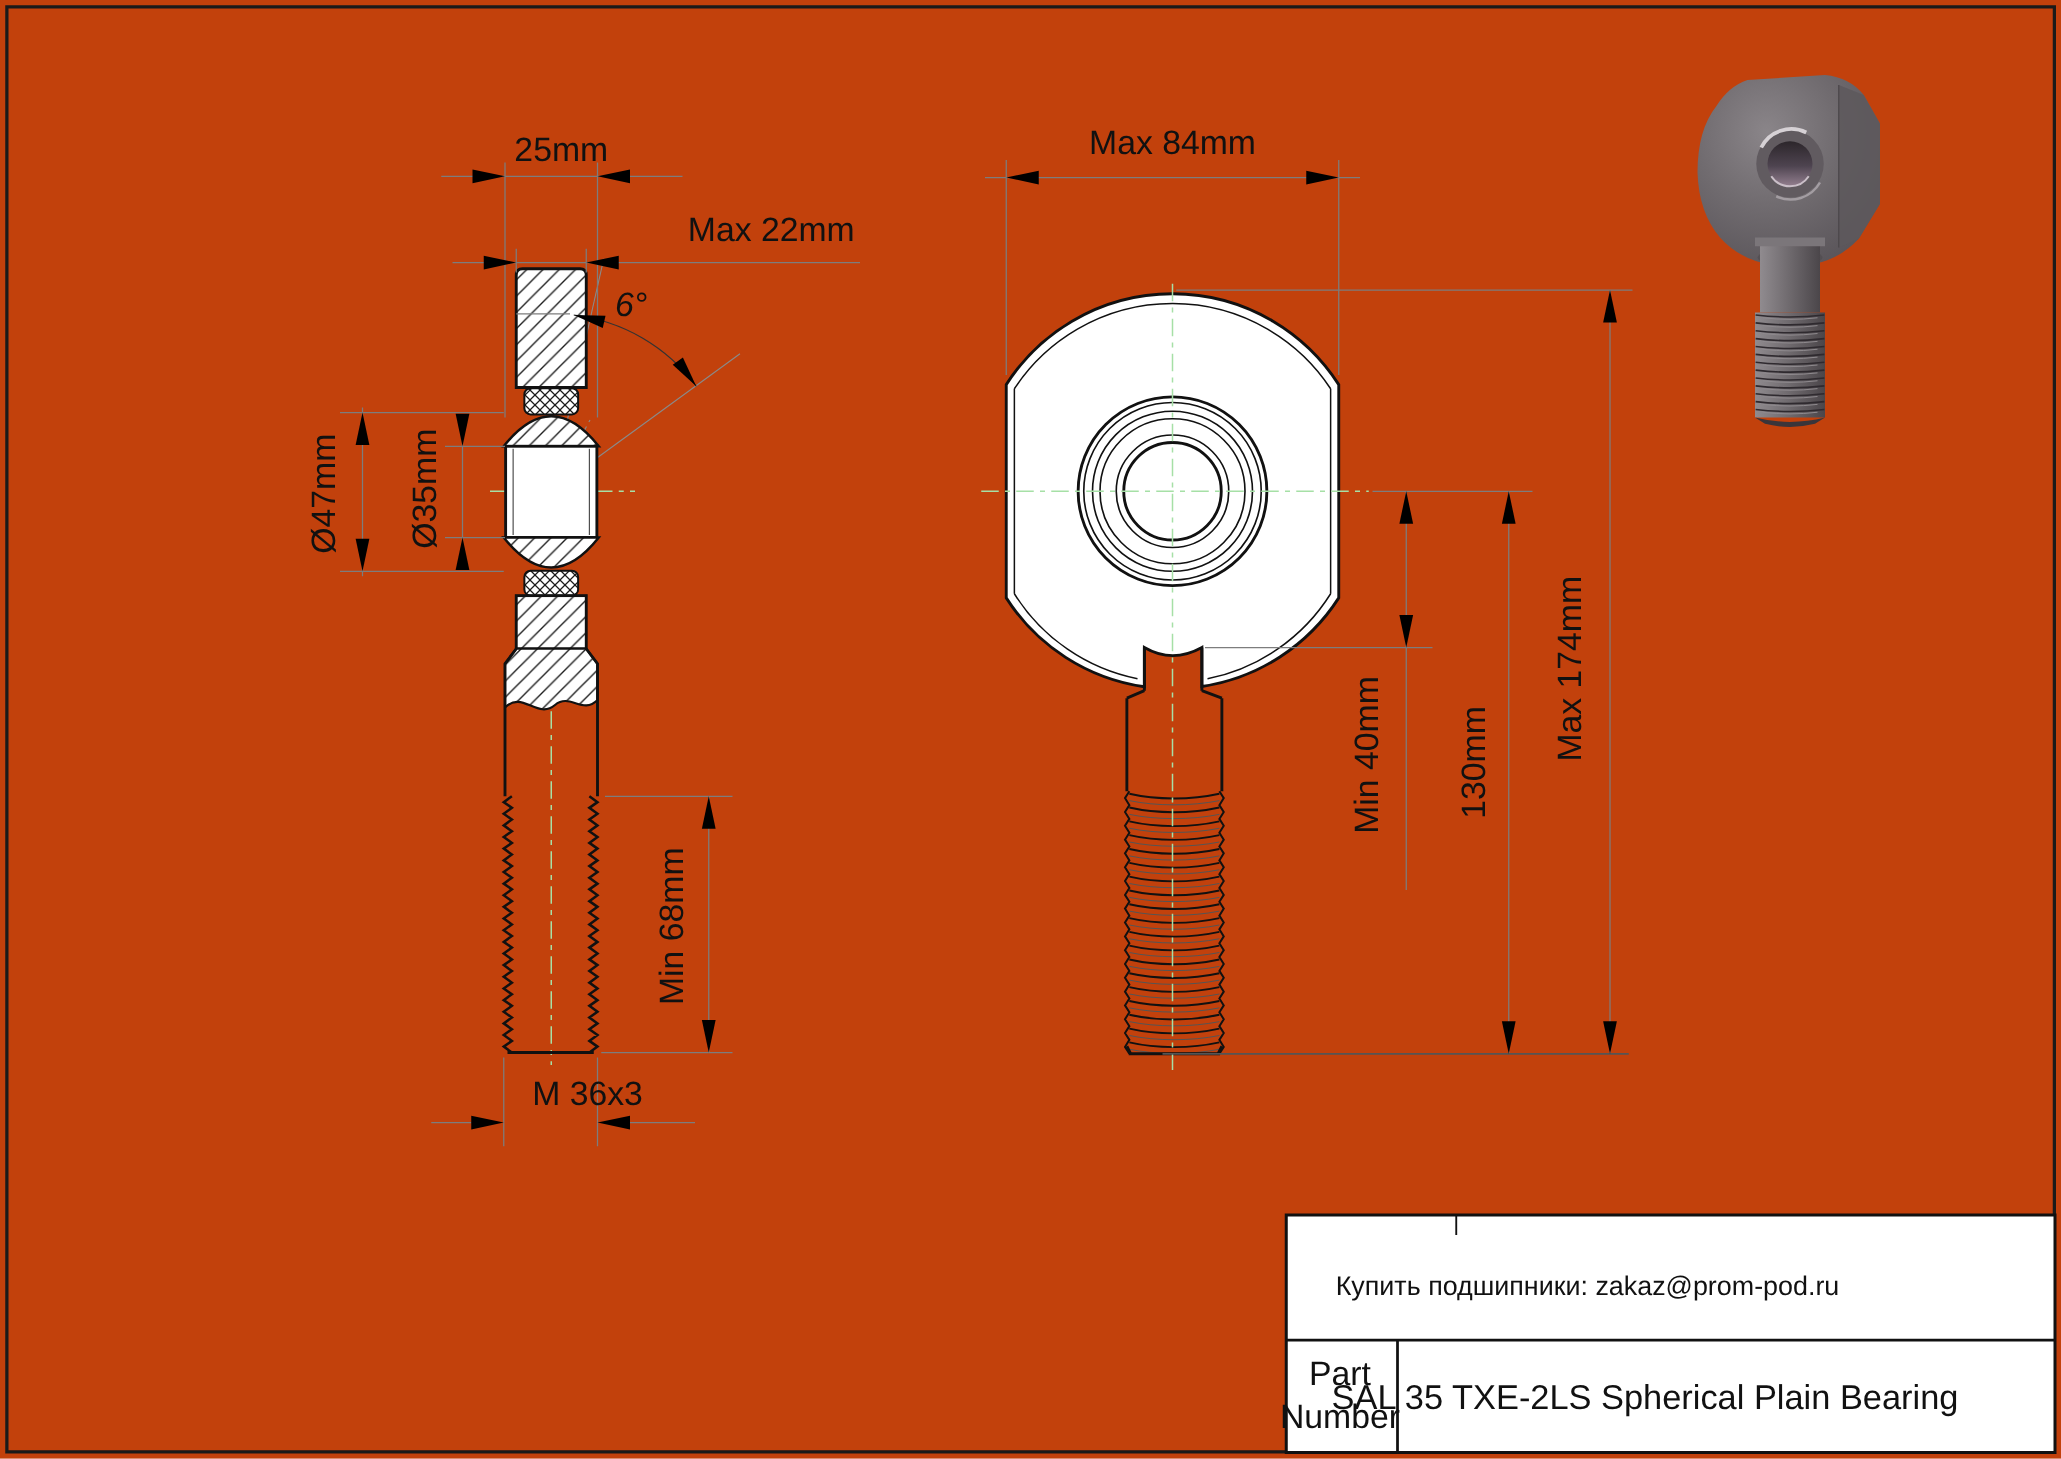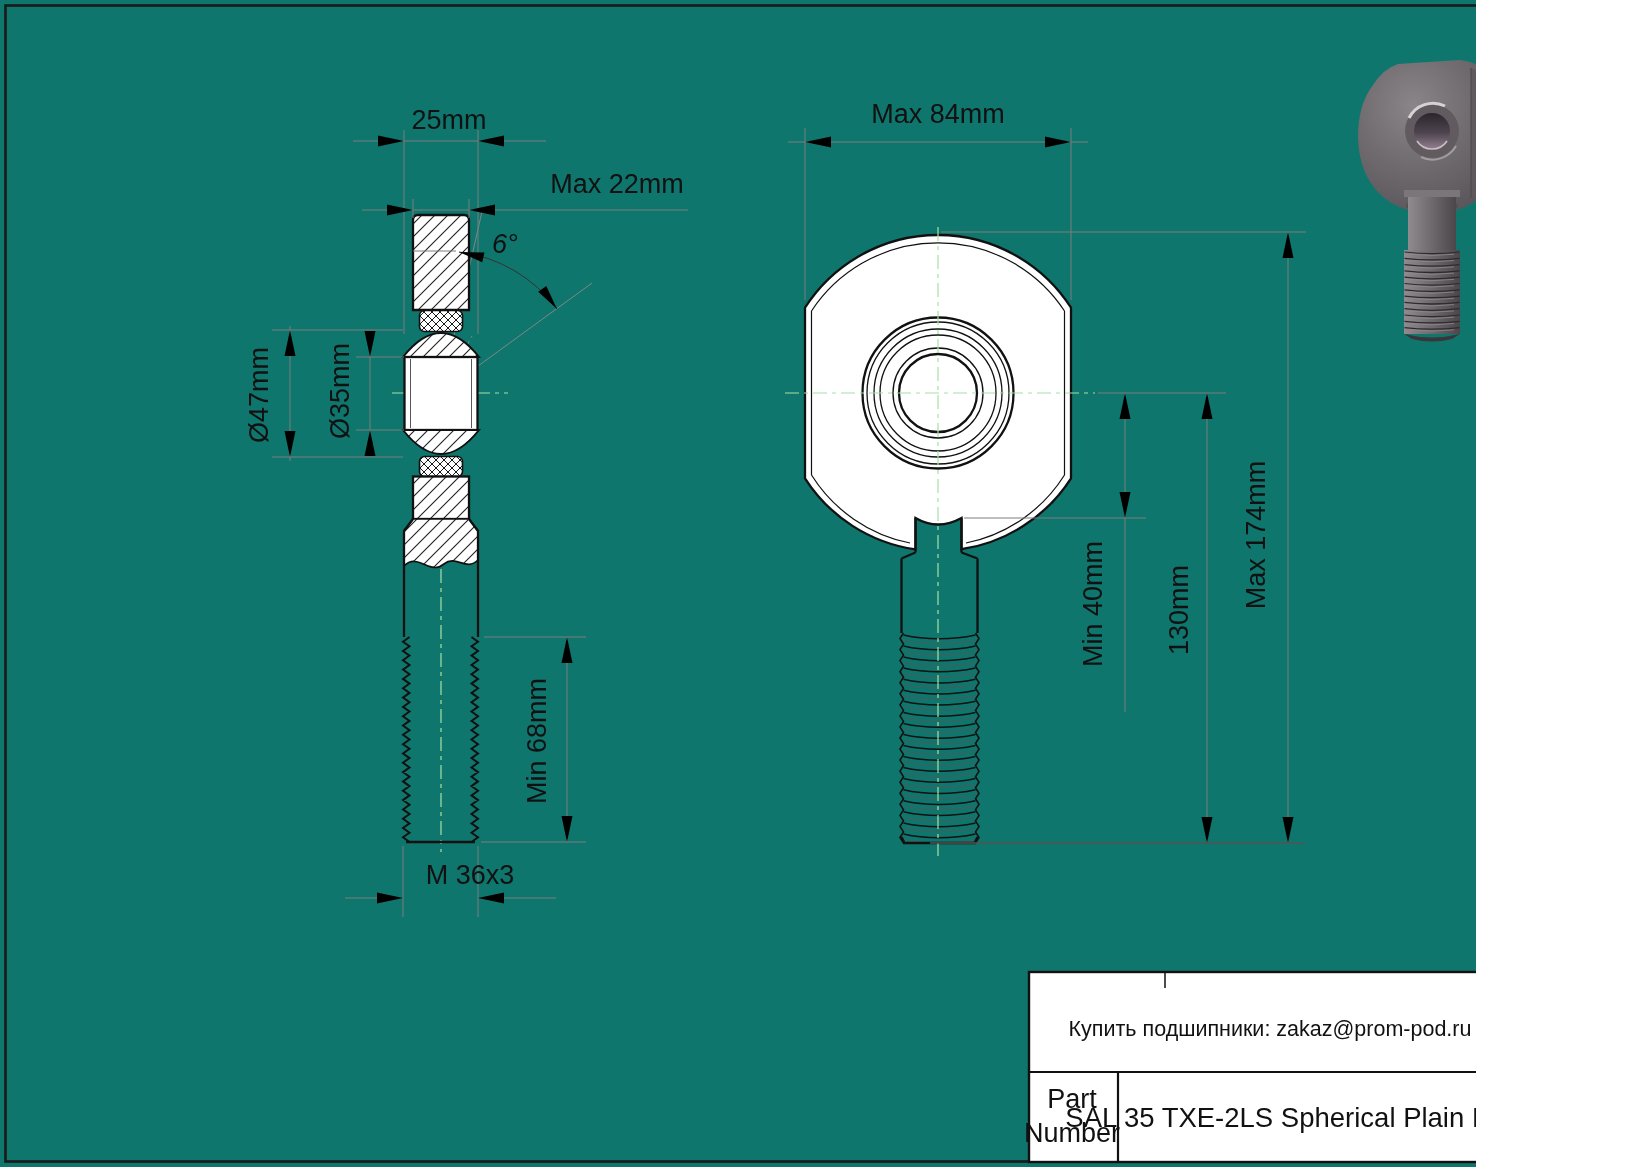--- a/index.html
+++ b/index.html
@@ -1,16 +1,16 @@
 <!DOCTYPE html>
 <html><head>
 <meta charset="utf-8">
 <style>
   html,body{margin:0;padding:0;background:#ffffff;}
-  .page{position:relative;width:1476px;height:1167px;background:#0f766e;overflow:hidden;
+  .page{position:relative;width:1649px;height:1167px;background:#c2410c;overflow:hidden;
         font-family:"Liberation Sans", sans-serif;}
   svg{position:absolute;left:0;top:0;}
   text{fill:#111111;font-family:"Liberation Sans", sans-serif;}
   .dimtxt{font-size:27px;}
 </style>
 </head>
 <body>
 
 <div class="page">
 <svg width="1649" height="1167" viewBox="0 0 1649 1167">

